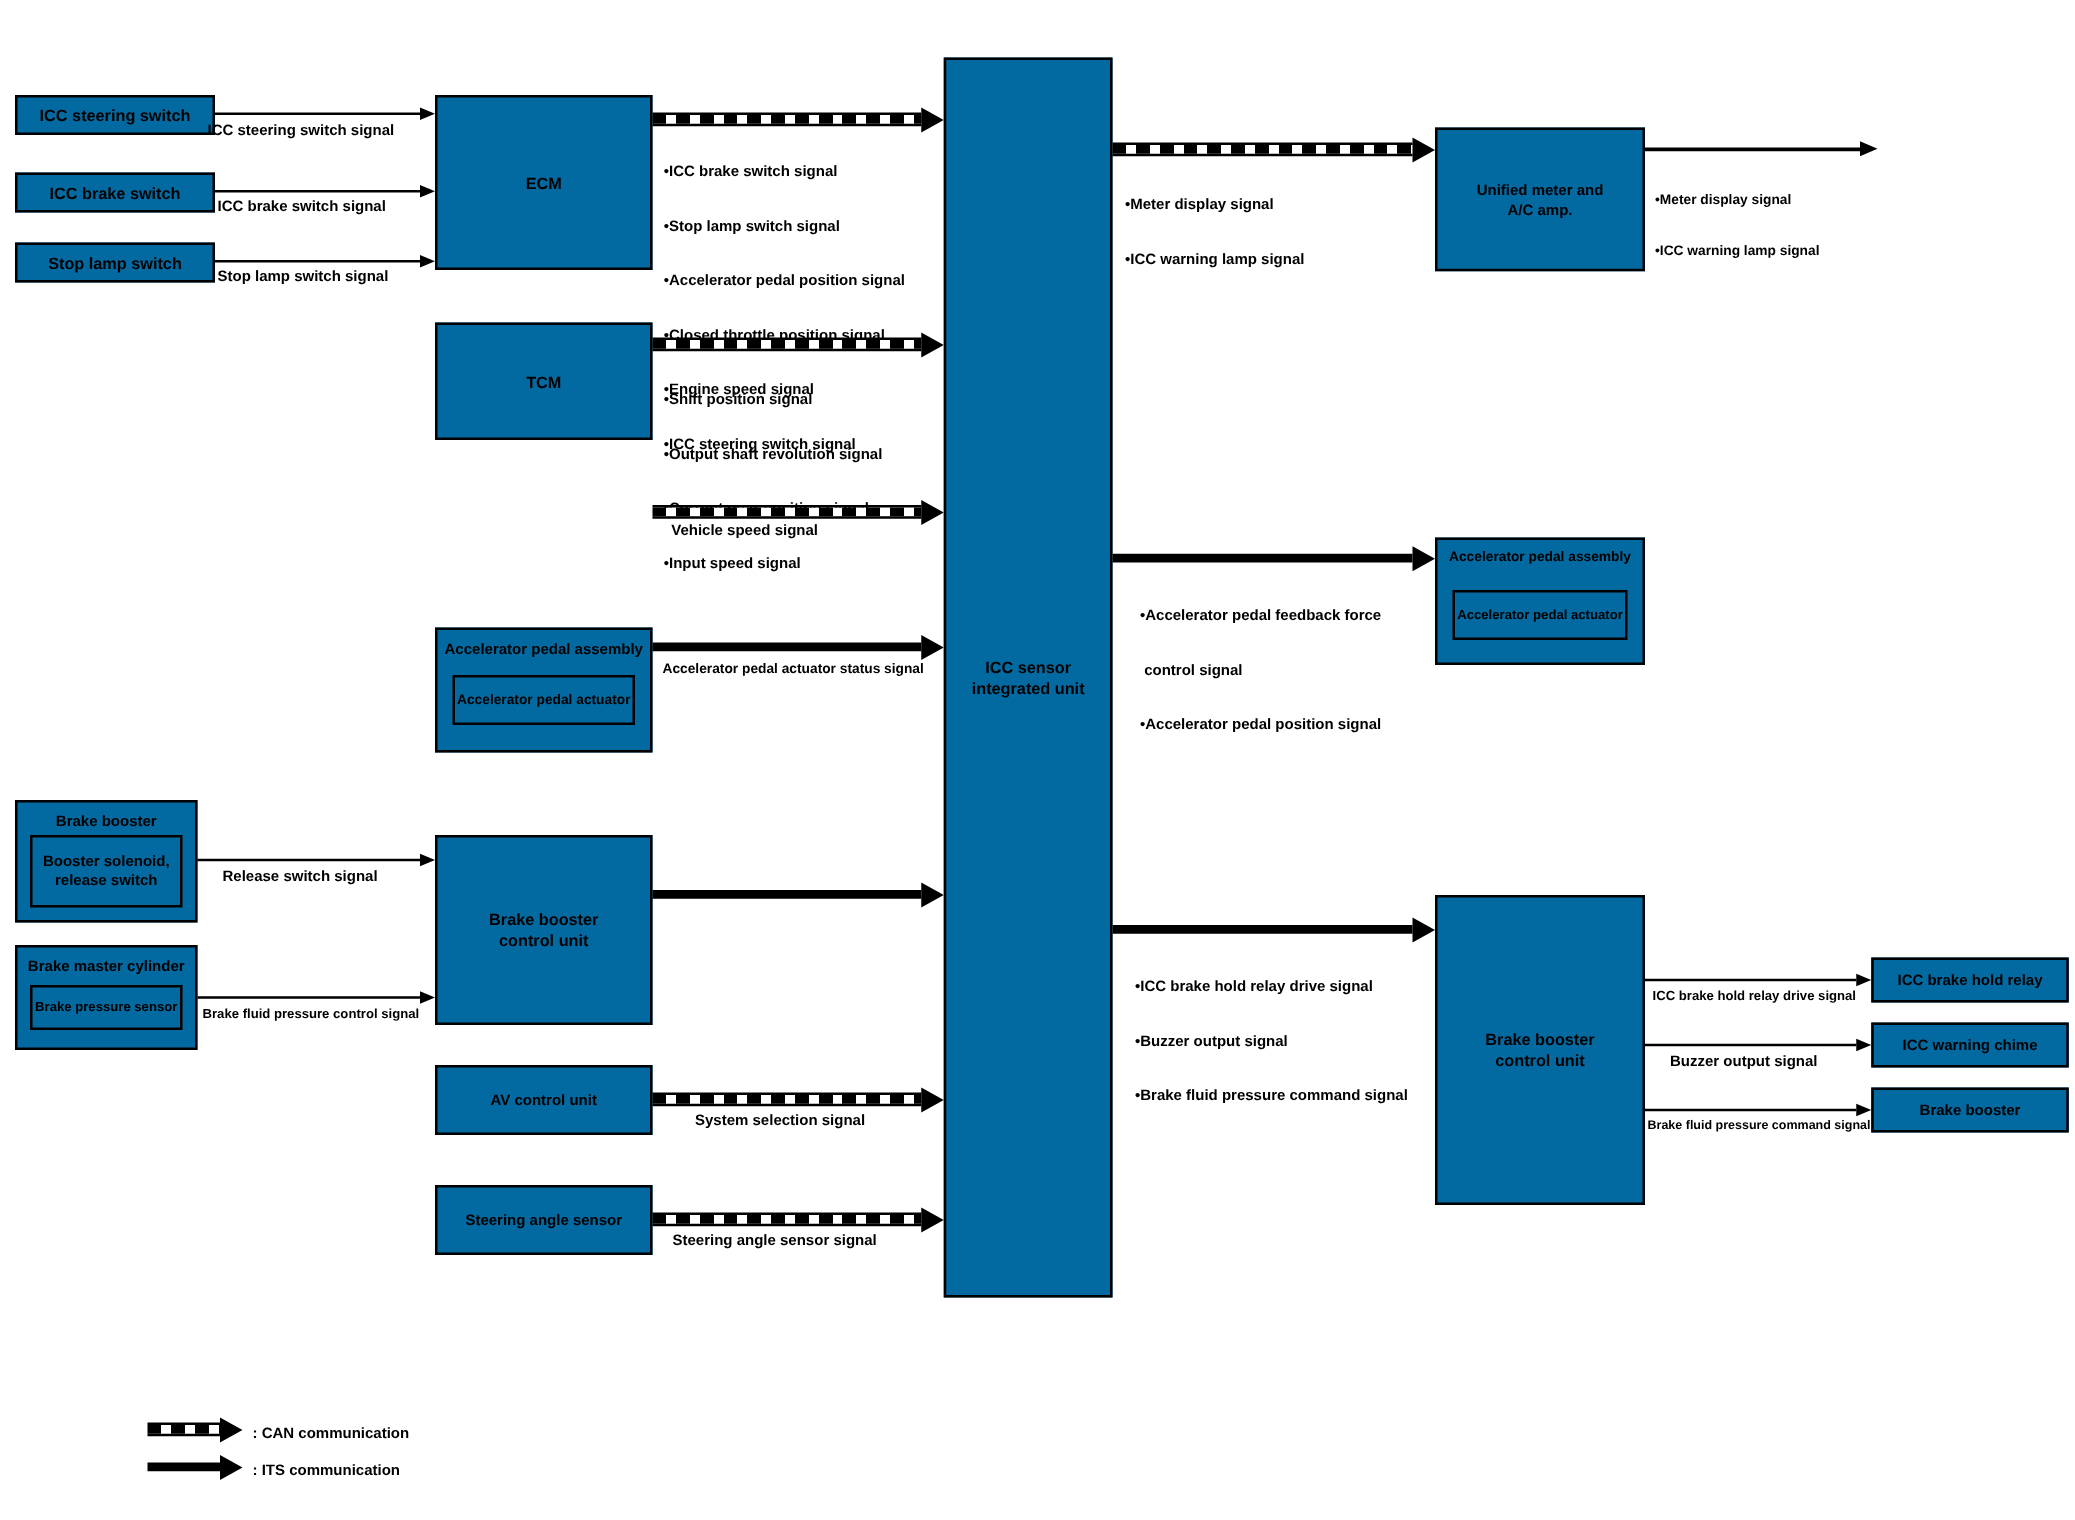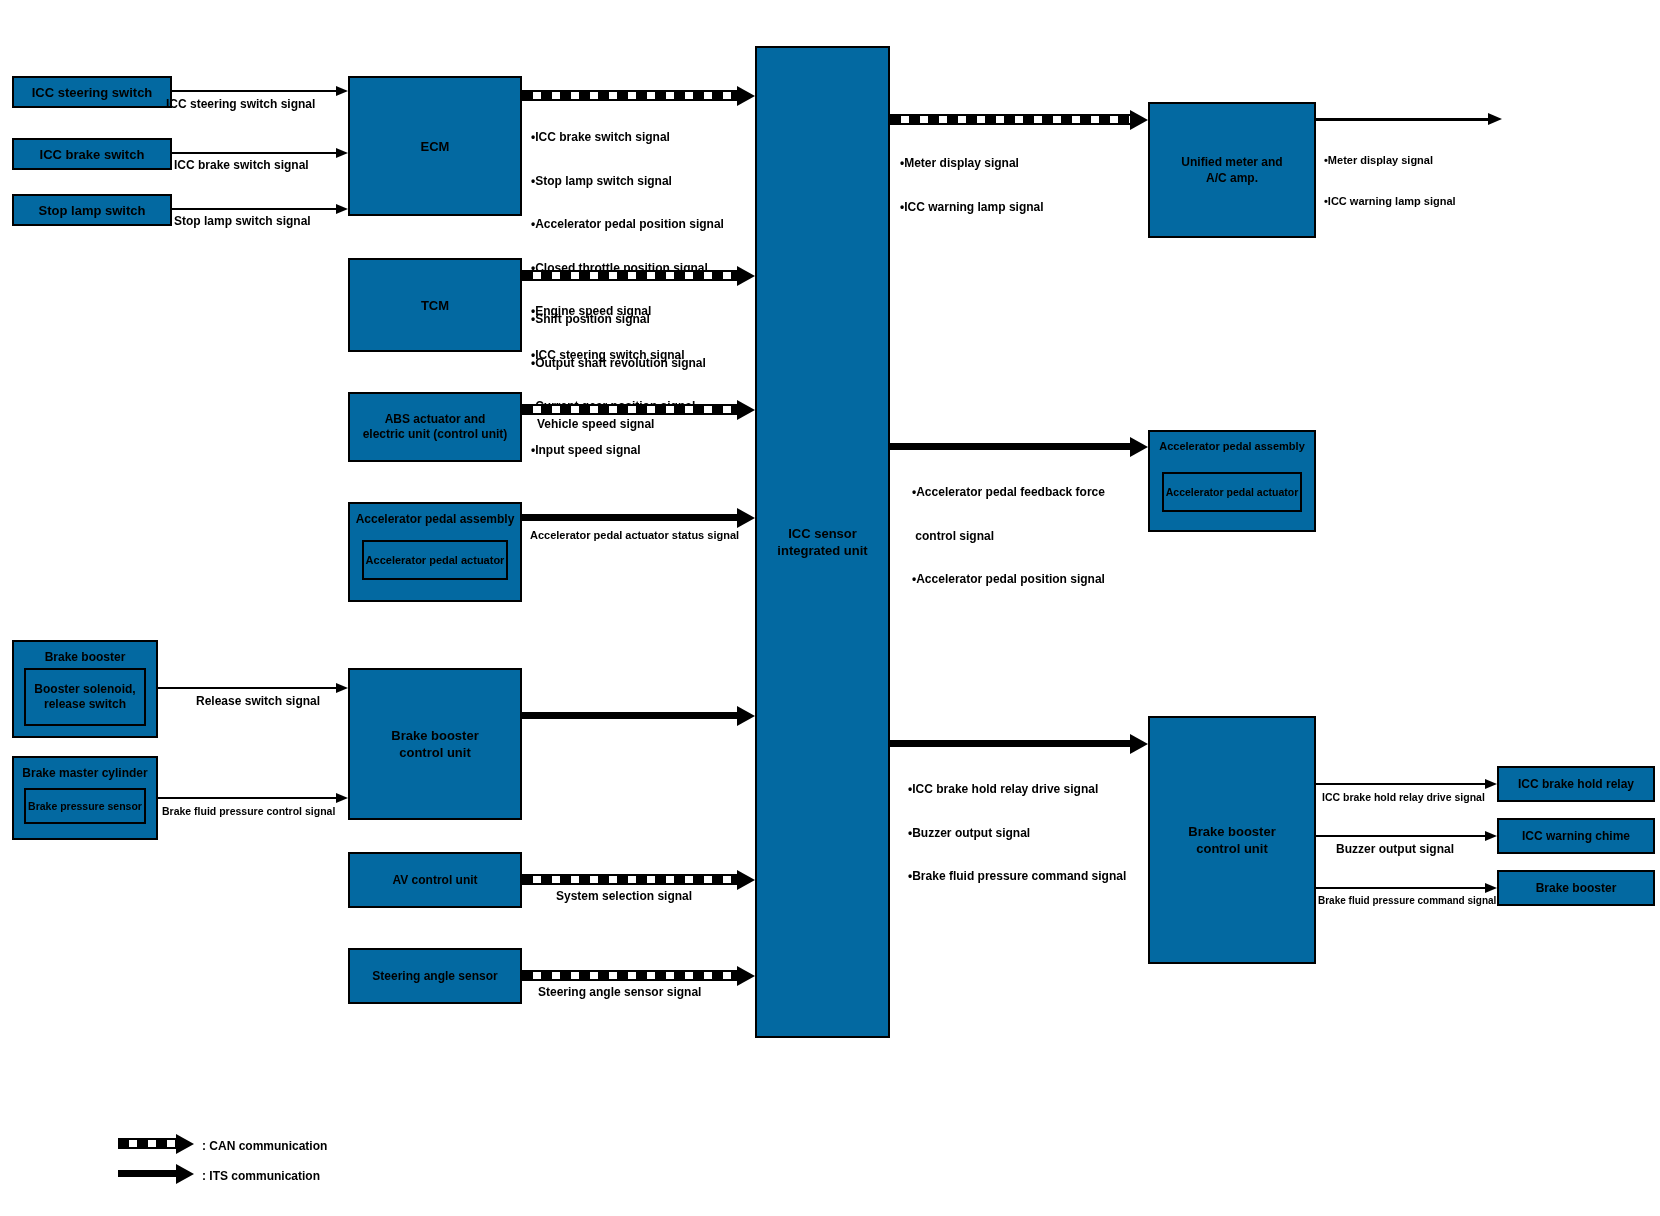--- a/index.html
+++ b/index.html
@@ -97,45 +97,41 @@
     <div>TCM</div>
   </div>
   <div class="can" style="left:522px;top:270px;width:215px;"></div>
   <div class="sigs" style="left:531px;top:283px;">
     <div>•Shift position signal</div>
     <div>•Output shaft revolution signal</div>
     <div>•Current gear position signal</div>
     <div>•Input speed signal</div>
   </div>
 
-  <div class="box f12" style="left:348px;top:392px;width:174px;height:70px;line-height:15px;">
-    <div>ABS actuator and</div>
-    <div>electric unit (control unit)</div>
-  </div>
   <div class="can" style="left:522px;top:404px;width:215px;"></div>
   <div class="lbl" style="left:537px;top:417px;">Vehicle speed signal</div>
 
   <div class="box outer f12" style="left:348px;top:502px;width:174px;height:100px;">
     <div>Accelerator pedal assembly</div>
   </div>
   <div class="box f11" style="left:362px;top:540px;width:146px;height:40px;">
     <div>Accelerator pedal actuator</div>
   </div>
   <div class="its" style="left:522px;top:514px;width:215px;"></div>
   <div class="lbl s11" style="left:530px;top:528px;">Accelerator pedal actuator status signal</div>
 
   <div class="box outer f12" style="left:12px;top:640px;width:146px;height:98px;">
     <div>Brake booster</div>
   </div>
   <div class="box f12" style="left:24px;top:668px;width:122px;height:58px;line-height:15px;">
     <div>Booster solenoid,</div>
     <div>release switch</div>
   </div>
   <div class="thin" style="left:158px;top:687px;width:178px;"></div>
-  <div class="lbl" style="left:178px;top:694px;margin-left:18px;">Release switch signal</div>
+  <div class="lbl" style="left:178px;top:694px;">Release switch signal</div>
 
   <div class="box outer f12" style="left:12px;top:756px;width:146px;height:84px;">
     <div>Brake master cylinder</div>
   </div>
   <div class="box f10" style="left:24px;top:788px;width:122px;height:36px;">
     <div>Brake pressure sensor</div>
   </div>
   <div class="thin" style="left:158px;top:797px;width:178px;"></div>
   <div class="lbl s10" style="left:162px;top:804px;">Brake fluid pressure control signal</div>
 
@@ -160,21 +156,21 @@
   <div class="box" style="left:755px;top:46px;width:135px;height:992px;">
     <div>ICC sensor</div>
     <div>integrated unit</div>
   </div>
 
   <div class="can" style="left:890px;top:114px;width:240px;"></div>
   <div class="sigs" style="left:900px;top:127px;">
     <div>•Meter display signal</div>
     <div>•ICC warning lamp signal</div>
   </div>
-  <div class="box f12" style="left:1148px;top:102px;width:168px;height:136px;line-height:16px;">
+  <div class="box f12" style="left:1148px;top:102px;width:168px;height:115px;line-height:16px;">
     <div>Unified meter and</div>
     <div>A/C amp.</div>
   </div>
   <div class="mid" style="left:1316px;top:118px;width:172px;"></div>
   <div class="sigs s11" style="left:1324px;top:127px;">
     <div>•Meter display signal</div>
     <div>•ICC warning lamp signal</div>
   </div>
 
   <div class="its" style="left:890px;top:443px;width:240px;"></div>

